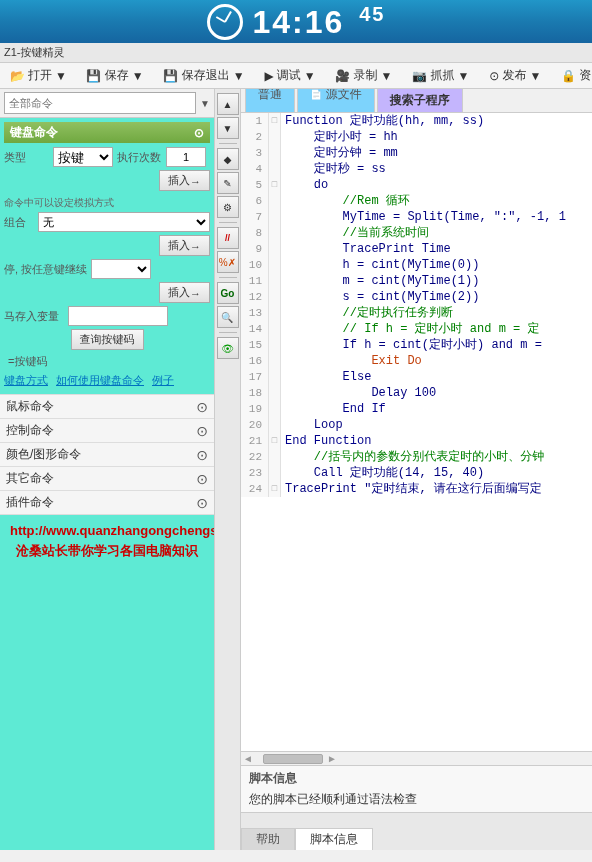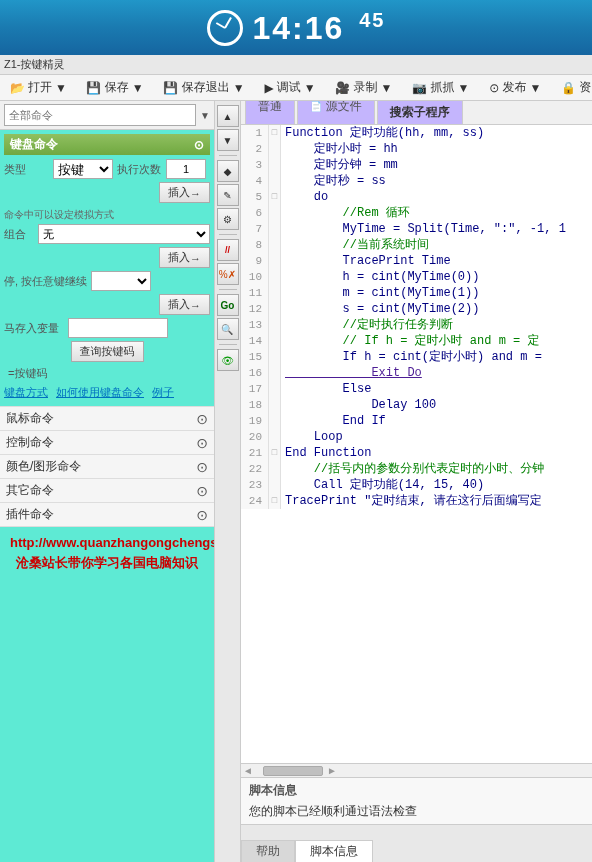--- a/index.html
+++ b/index.html
@@ -1,21 +1,21 @@
 <!DOCTYPE html>
 <html><head>
   <meta charset="utf-8">
   <style>
     * { margin: 0; padding: 0; box-sizing: border-box; }
     body { width: 592px; height: 862px; overflow: hidden; font-family: 'SimSun', '宋体', sans-serif; font-size: 12px; background: #f0f0f0; }
 
     
     .top-bar {
       width: 100%;
-      height: 55px;
+      height: 43px;
       background: linear-gradient(180deg, #2196c8 0%, #1a7ab0 50%, #1565a0 100%);
       display: flex;
       align-items: center;
       justify-content: center;
       position: relative;
     }
     .clock-icon {
       width: 36px; height: 36px;
       border: 3px solid white;
       border-radius: 50%;
@@ -298,21 +298,21 @@
       border-bottom: 1px solid #ccc;
       padding: 0 4px;
       height: 24px;
     }
     .tab {
       padding: 9px 12px;
       font-size: 12px;
       cursor: pointer;
       border: 1px solid #ccc;
       border-bottom: none;
-      background: #c4b5fd;
+      background: #7dd3fc;
       color: #555;
       margin-right: 2px;
     }
     .tab.active {
       background: white;
       color: #333;
       font-weight: bold;
       border-top: 2px solid #4499cc;
     }
     .tab-sub {
@@ -706,21 +706,21 @@
             <span class="line-content" style="color: rgb(0, 128, 0);">        // If h = 定时小时 and m = 定</span>
           </div>
           <div class="code-line">
             <span class="line-number">15</span>
             <span class="line-marker"></span>
             <span class="line-content">        If h = cint(定时小时) and m =</span>
           </div>
           <div class="code-line">
             <span class="line-number">16</span>
             <span class="line-marker"></span>
-            <span class="line-content" style="color: #4c1d95; text-decoration: underline;">            Exit Do</span>
+            <span class="line-content" style="color: #c2410c;">            Exit Do</span>
           </div>
           <div class="code-line">
             <span class="line-number">17</span>
             <span class="line-marker"></span>
             <span class="line-content">        Else</span>
           </div>
           <div class="code-line">
             <span class="line-number">18</span>
             <span class="line-marker"></span>
             <span class="line-content">            Delay 100</span>

